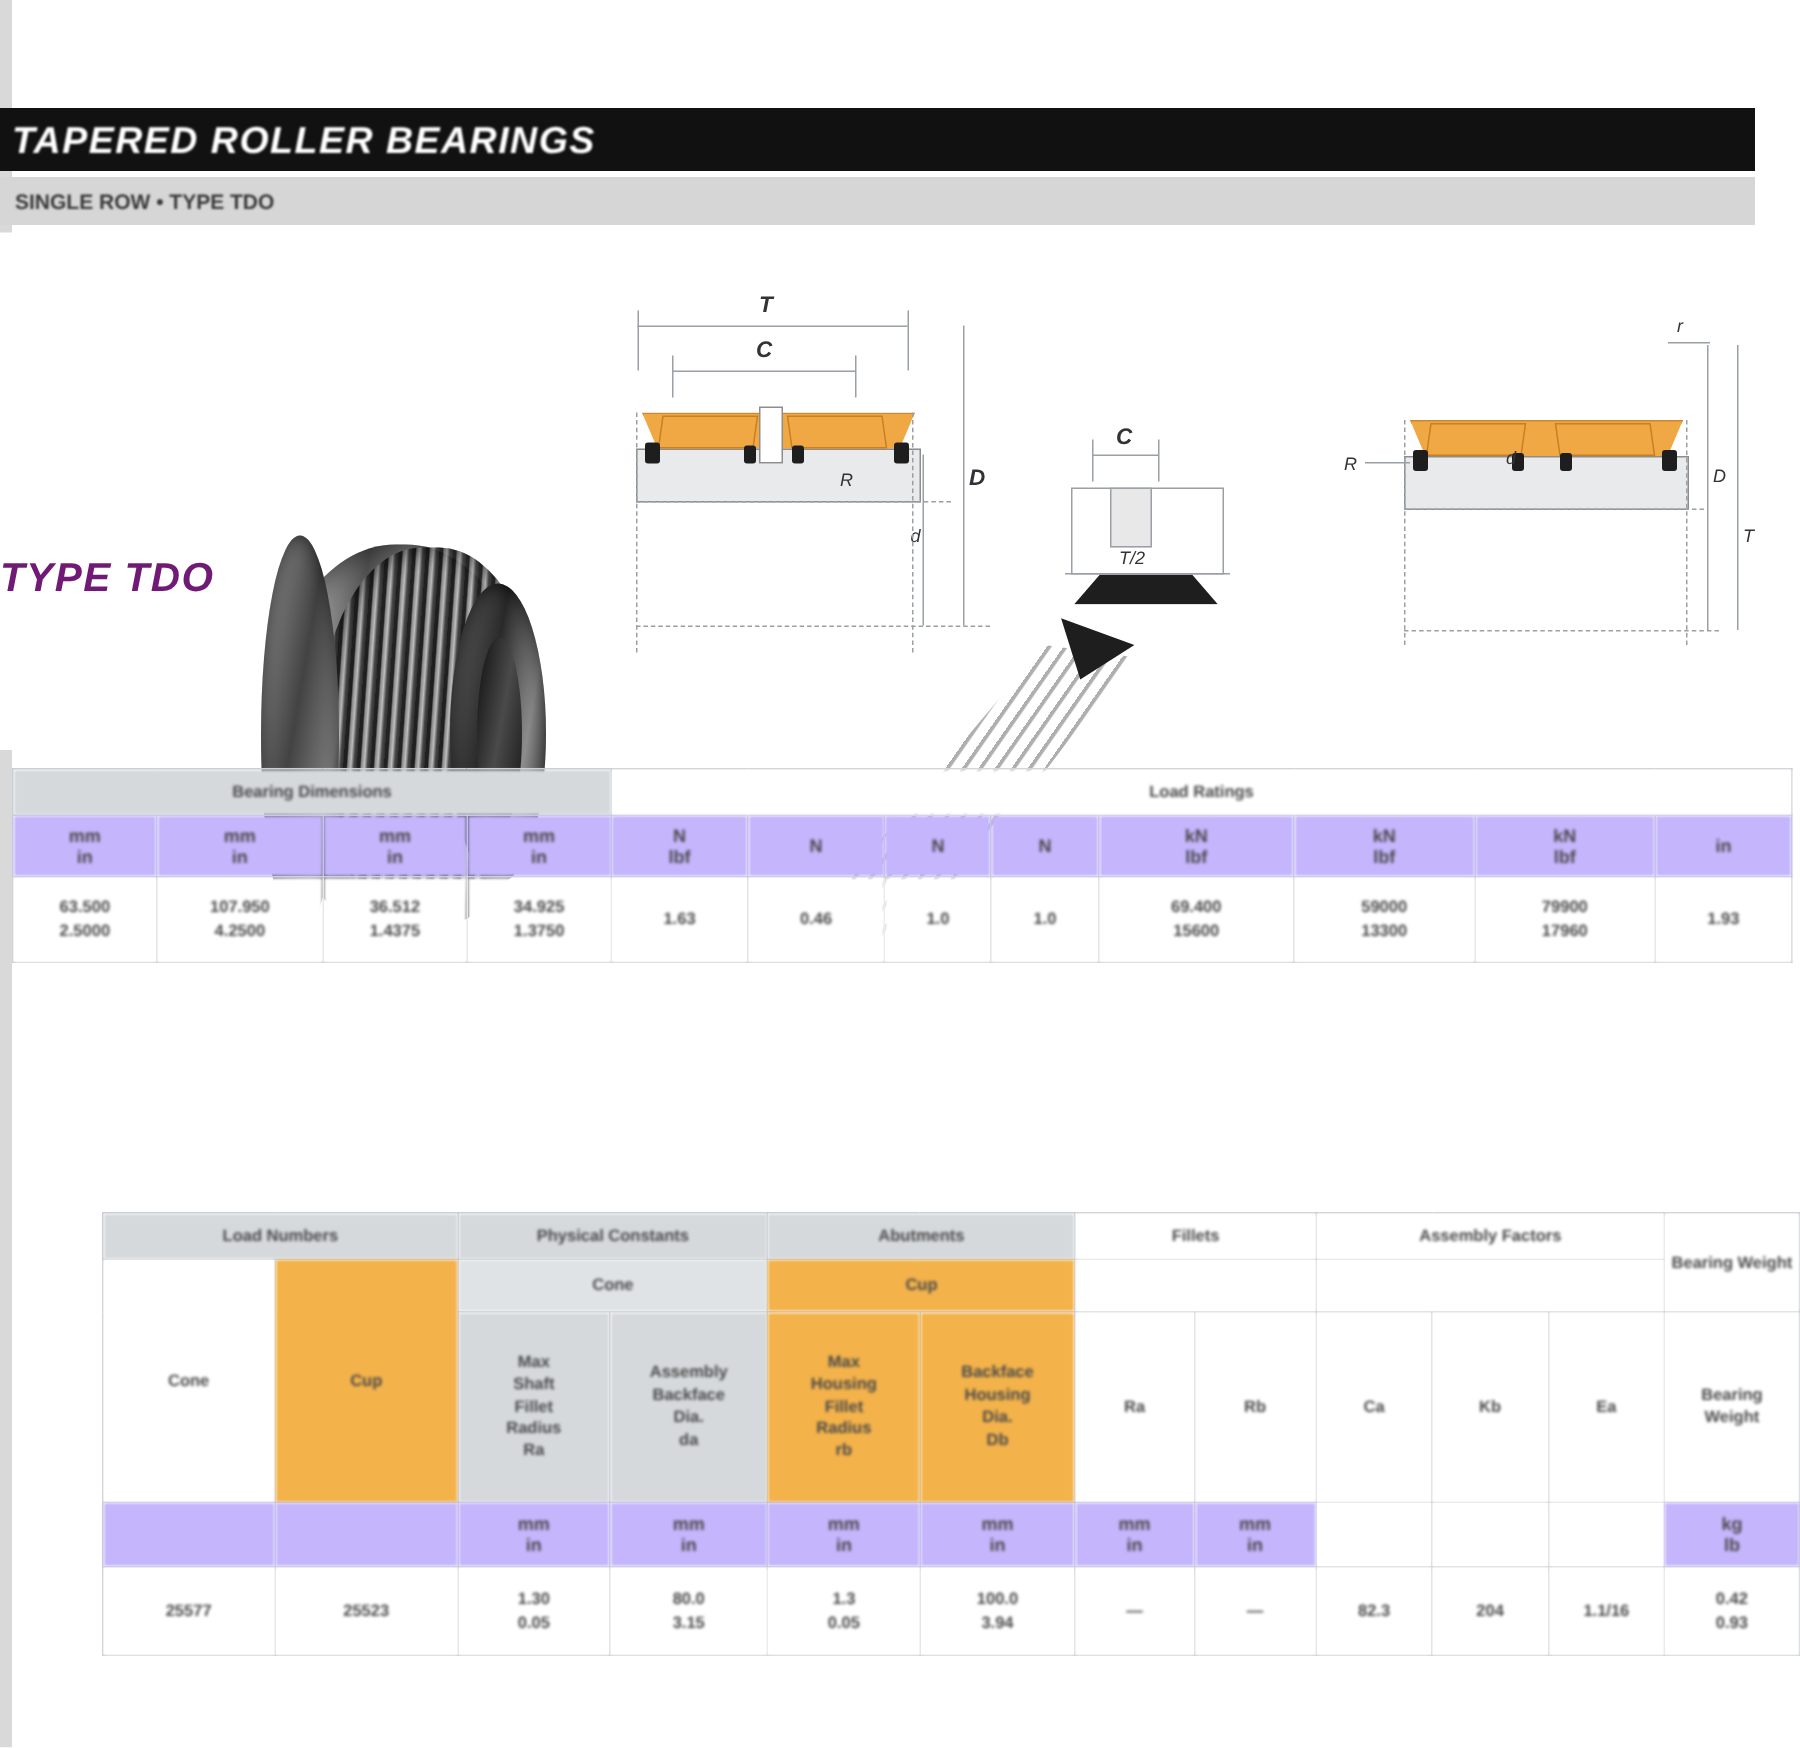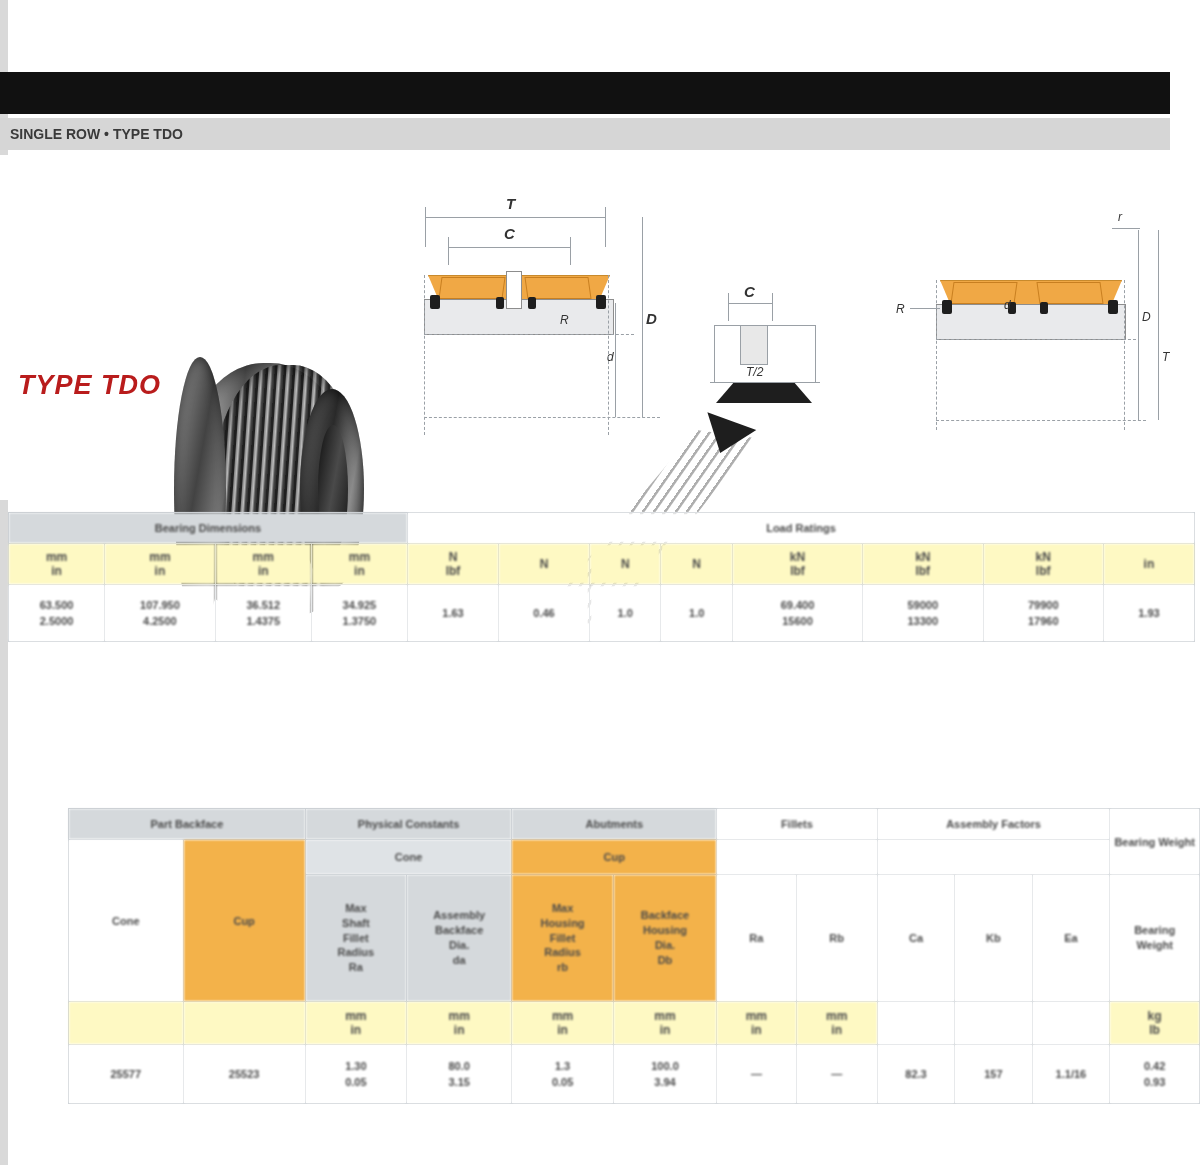--- a/index.html
+++ b/index.html
@@ -48,23 +48,23 @@
     filter:blur(0.7px);
     white-space:nowrap;
   }
 
   
   .fig-area{
     position:absolute;left:0;top:155px;width:1170px;height:345px;
     background:#ffffff;
   }
   .type-label{
-    position:absolute;left:18px;top:215px;
+    position:absolute;left:0;top:215px;
     font-size:27px;font-weight:bold;font-style:italic;
-    color:#b91c1c;letter-spacing:1px;
+    color:#701a75;letter-spacing:1px;
     filter:blur(0.4px);
   }
 
   
   .bearing{
     position:absolute;left:160px;top:200px;width:215px;height:270px;
   }
   .bearing .outer{
     position:absolute;left:18px;top:8px;width:178px;height:258px;
     border-radius:48% / 50%;
@@ -134,37 +134,38 @@
   table.t1 td,table.t1 th,table.t2 td,table.t2 th{
     border:1px solid #c9ced3;
     text-align:center;vertical-align:middle;
     padding:2px 3px;
     font-weight:bold;
     color:#4a4a4a;
     filter:blur(0.9px);
   }
   .hdr-gray{background:#d5d9dc;}
   .hdr-white{background:#ffffff;}
-  .row-orange td{background:#fef9c3;color:#ffffff;font-size:12px;}
+  .row-orange td{background:#c4b5fd;color:#ffffff;font-size:12px;}
   .row-data td{background:#ffffff;color:#4d4d4d;font-size:11px;line-height:1.5;}
   .col-orange{background:#f3b24a !important;}
   .col-gray{background:#dfe3e6 !important;}
 
   #t1wrap{position:absolute;left:8px;top:512px;}
   #t2wrap{position:absolute;left:68px;top:808px;}
 </style>
 </head>
 <body>
 
 <div class="page">
 
   <div class="left-strip"></div>
   <div class="right-strip"></div>
 
   <div class="header-black"></div>
+  <div class="header-title">TAPERED ROLLER BEARINGS</div>
   <div class="header-gray"></div>
   <div class="header-sub">SINGLE ROW  •  TYPE TDO</div>
 
   <div class="fig-area">
 
     <div class="type-label">TYPE TDO</div>
 
     <div class="bearing">
       <div class="outer"></div>
       <div class="ribs"></div>
@@ -303,21 +304,21 @@
         <td style="white-space:pre-line;">1.93</td>
       </tr>
     </tbody>
       </table>
   </div>
 
   <div id="t2wrap">
     <table class="t2">
       <tbody>
           <tr>
-        <td class="hdr-gray" colspan="2" style="height:26px;width:228px;">Part Backface</td>
+        <td class="hdr-gray" colspan="2" style="height:26px;width:228px;">Load Numbers</td>
         <td class="hdr-gray" colspan="2" style="width:198px;">Physical Constants</td>
         <td class="hdr-gray" colspan="2" style="width:196px;">Abutments</td>
         <td class="hdr-white" colspan="2" style="width:152px;">Fillets</td>
         <td class="hdr-white" colspan="3" style="width:216px;">Assembly Factors</td>
         <td class="hdr-white" rowspan="2" style="width:84px;white-space:pre-line;">Bearing Weight</td>
       </tr>
       <tr>
         <td class="hdr-white" rowspan="2" style="width:110px;">Cone</td>
         <td class="col-orange" rowspan="2" style="width:118px;">Cup</td>
         <td class="col-gray" colspan="2" style="height:30px;">Cone</td>
@@ -380,21 +381,21 @@
 0.05</td>
         <td style="white-space:pre-line;">80.0
 3.15</td>
         <td style="white-space:pre-line;">1.3
 0.05</td>
         <td style="white-space:pre-line;">100.0
 3.94</td>
         <td style="white-space:pre-line;">—</td>
         <td style="white-space:pre-line;">—</td>
         <td style="white-space:pre-line;">82.3</td>
-        <td style="white-space:pre-line;">157</td>
+        <td style="white-space:pre-line;">204</td>
         <td style="white-space:pre-line;">1.1/16</td>
         <td style="white-space:pre-line;">0.42
 0.93</td>
       </tr>
     </tbody>
       </table>
   </div>
 
 </div>
 

